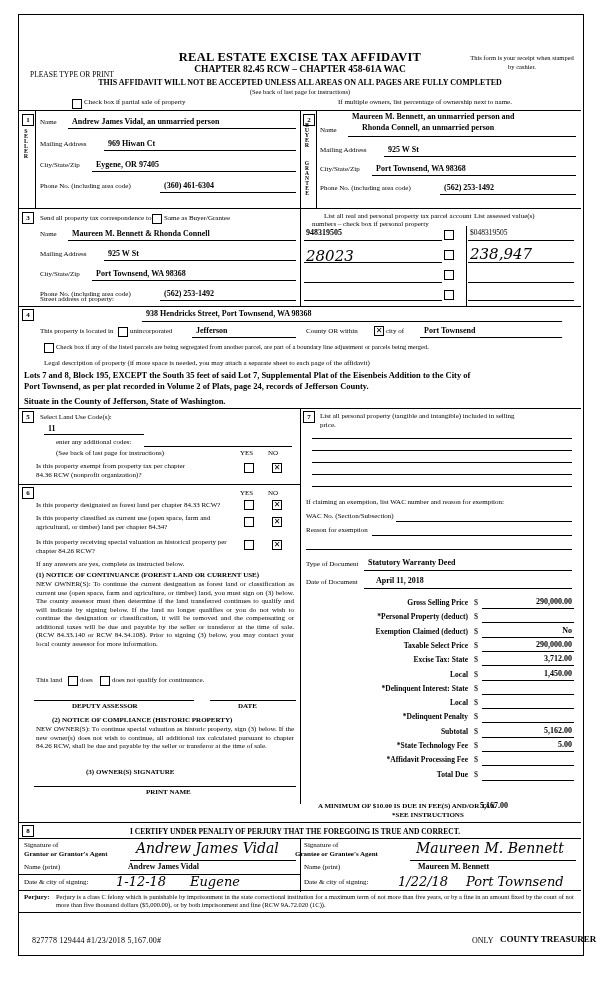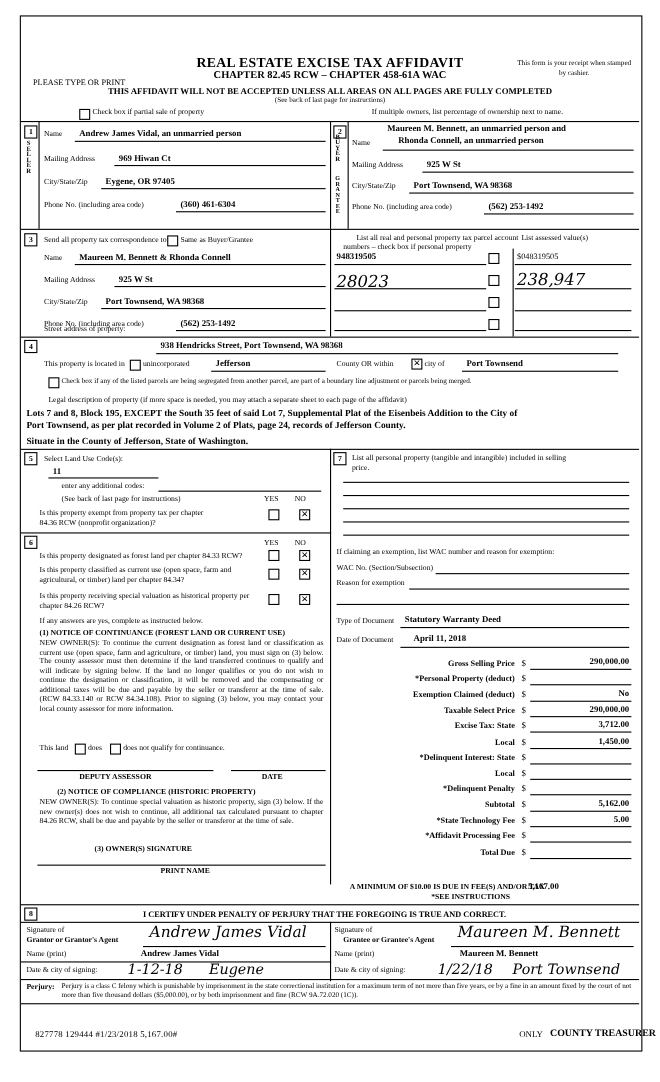--- a/index.html
+++ b/index.html
@@ -308,21 +308,21 @@
   <div class="lbl b" style="left:130px;top:827px;font-size:7.5px;">I CERTIFY UNDER PENALTY OF PERJURY THAT THE FOREGOING IS TRUE AND CORRECT.</div>
   <div class="hr" style="left:19px;top:838px;width:562px;"></div>
   <div class="vr" style="left:300px;top:838px;height:54px;"></div>
 
   <div class="lbl" style="left:24px;top:841px;">Signature of</div>
   <div class="lbl b" style="left:24px;top:850px;">Grantor or Grantor's Agent</div>
   <div class="script" style="position:absolute;left:136px;top:840px;font-size:14px;">Andrew James Vidal</div>
   <div class="line" style="left:130px;top:860px;width:166px;"></div>
 
   <div class="lbl" style="left:304px;top:841px;">Signature of</div>
-  <div class="lbl b" style="left:312px;top:850px;">Grantee or Grantee's Agent</div>
+  <div class="lbl b" style="left:295px;top:850px;">Grantee or Grantee's Agent</div>
   <div class="script" style="position:absolute;left:416px;top:840px;font-size:14px;">Maureen M. Bennett</div>
   <div class="line" style="left:410px;top:860px;width:166px;"></div>
 
   <div class="lbl" style="left:24px;top:863px;">Name (print)</div>
   <div class="val b" style="left:128px;top:862px;">Andrew James Vidal</div>
   <div class="line" style="left:19px;top:874px;width:282px;"></div>
   <div class="lbl" style="left:304px;top:863px;">Name (print)</div>
   <div class="val b" style="left:418px;top:862px;">Maureen M. Bennett</div>
 
   <div class="lbl" style="left:24px;top:878px;">Date &amp; city of signing:</div>

